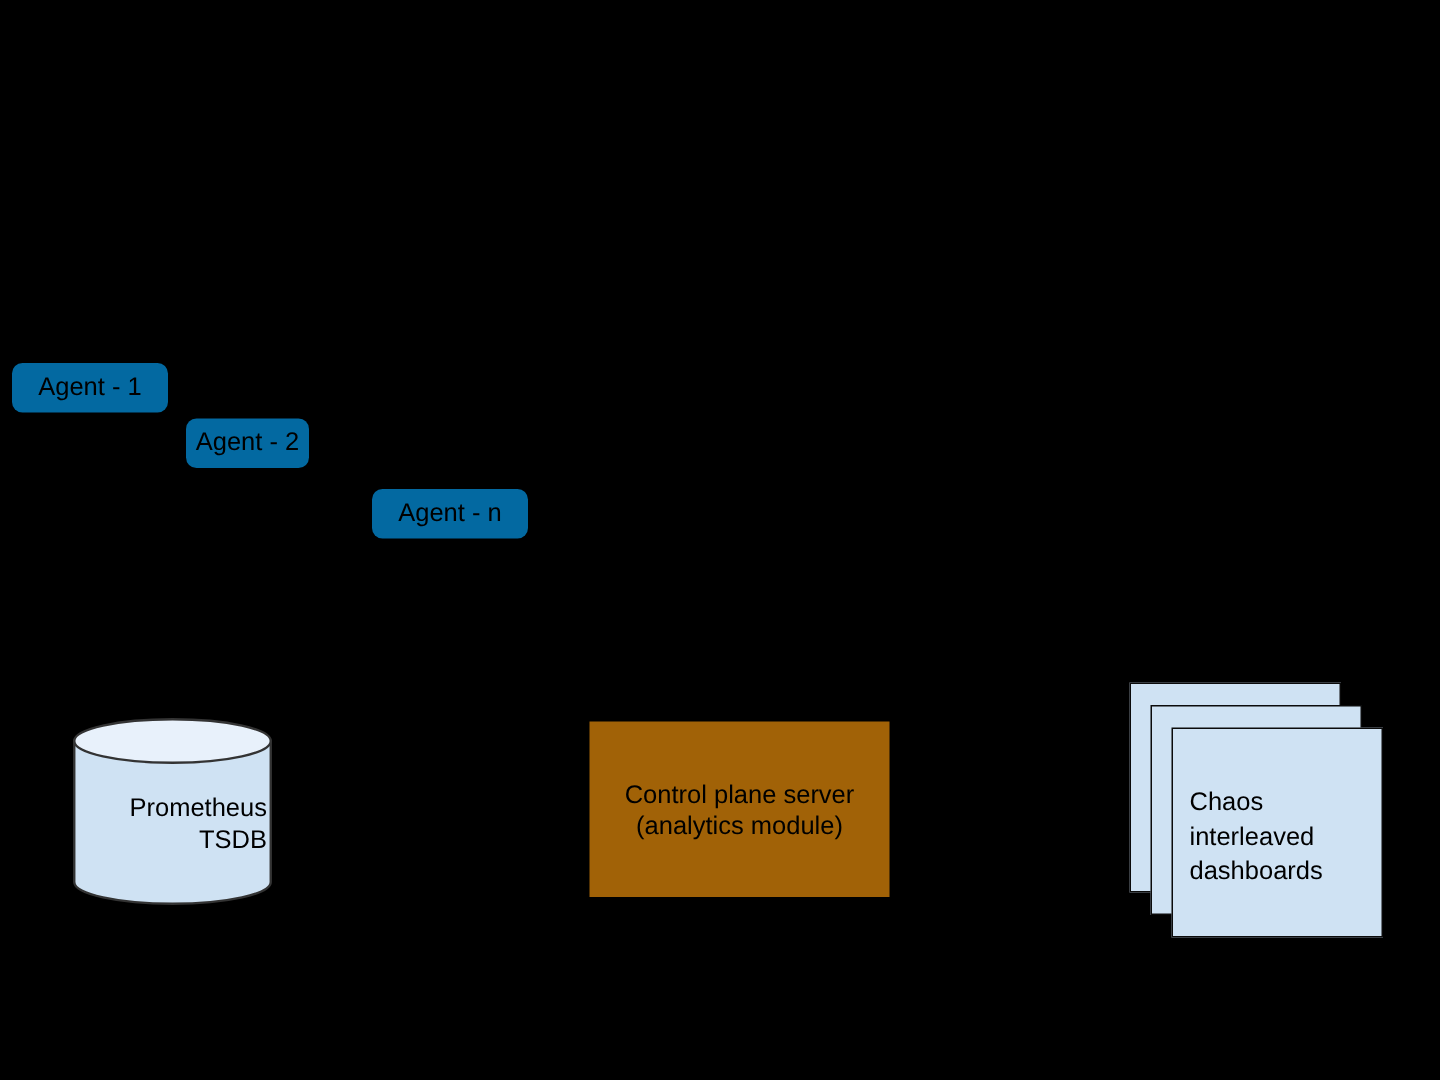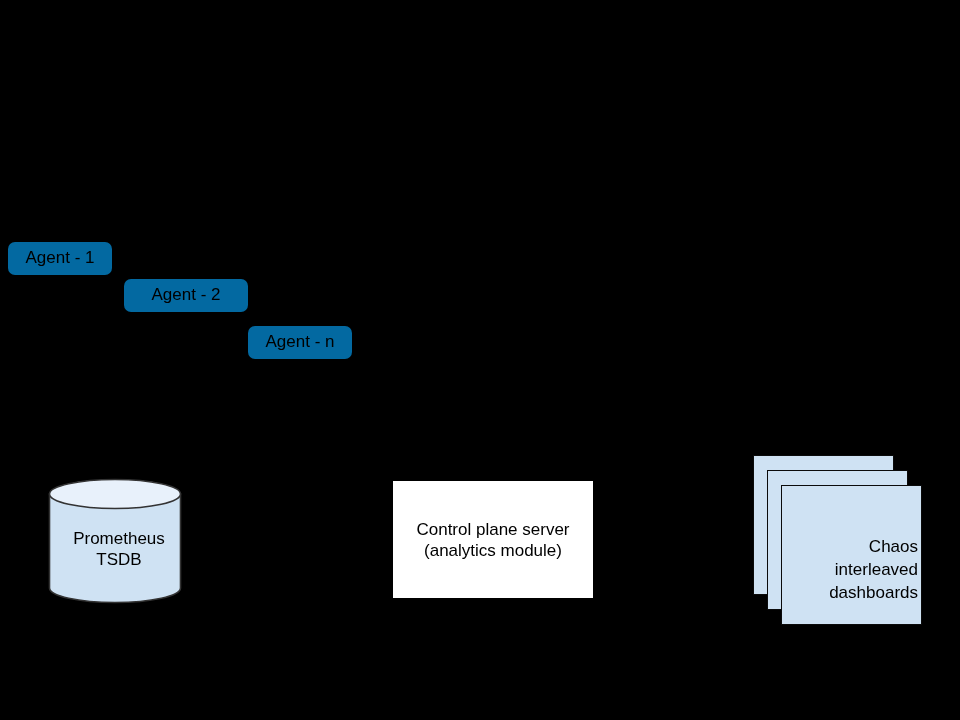--- a/index.html
+++ b/index.html
@@ -43,29 +43,29 @@
     display: block;
     position: absolute;
     top: 0;
     left: 0;
   }
   .cylinder-label {
     position: absolute;
     color: #000000;
     font-size: 17px;
     line-height: 21px;
-    text-align: center;
+    text-align: right;
     white-space: pre-line;
     z-index: 2;
   }
 
   
   .rect-node {
     position: absolute;
-    background: #ffffff;
+    background: #a16207;
     display: flex;
     align-items: center;
     justify-content: center;
     text-align: center;
     color: #000000;
     font-size: 17px;
     line-height: 21px;
     white-space: pre-line;
   }
 
@@ -96,21 +96,21 @@
 </style>
 </head>
 <body>
 
 <div id="canvas">
 
   <div class="agent-box" style="left:8px; top:242px; width:104px; height:33px;">
     <span>Agent - 1</span>
   </div>
 
-  <div class="agent-box" style="left:124px; top:279px; width:124px; height:33px;">
+  <div class="agent-box" style="left:124px; top:279px; width:82px; height:33px;">
     <span>Agent - 2</span>
   </div>
 
   <div class="agent-box" style="left:248px; top:326px; width:104px; height:33px;">
     <span>Agent - n</span>
   </div>
 
   <div class="cylinder" style="left:48px; top:478px; width:134px; height:126px;">
     <svg width="134" height="126" viewBox="0 0 134 126">
 
@@ -130,18 +130,18 @@
   <div class="arrow-head" style="left:748px; top:528px; width:22px; height:20px;">
     <svg width="22" height="20" viewBox="0 0 22 20">
       <polygon points="0,2 20,10 0,18" fill="#000000"></polygon>
     </svg>
   </div>
 
   <div class="card-stack" style="left:753px; top:455px; width:172px; height:172px;">
     <div class="card" style="left:0px; top:0px; width:141px; height:140px;"></div>
     <div class="card" style="left:14px; top:15px; width:141px; height:140px;"></div>
     <div class="card" style="left:28px; top:30px; width:141px; height:140px;"></div>
-    <div class="card-label" style="left:40px; top:80px; width:125px;text-align:right;">Chaos
+    <div class="card-label" style="left:40px; top:68px; width:125px;">Chaos
 interleaved
 dashboards</div>
   </div>
 
 </div>
 
 </body></html>

